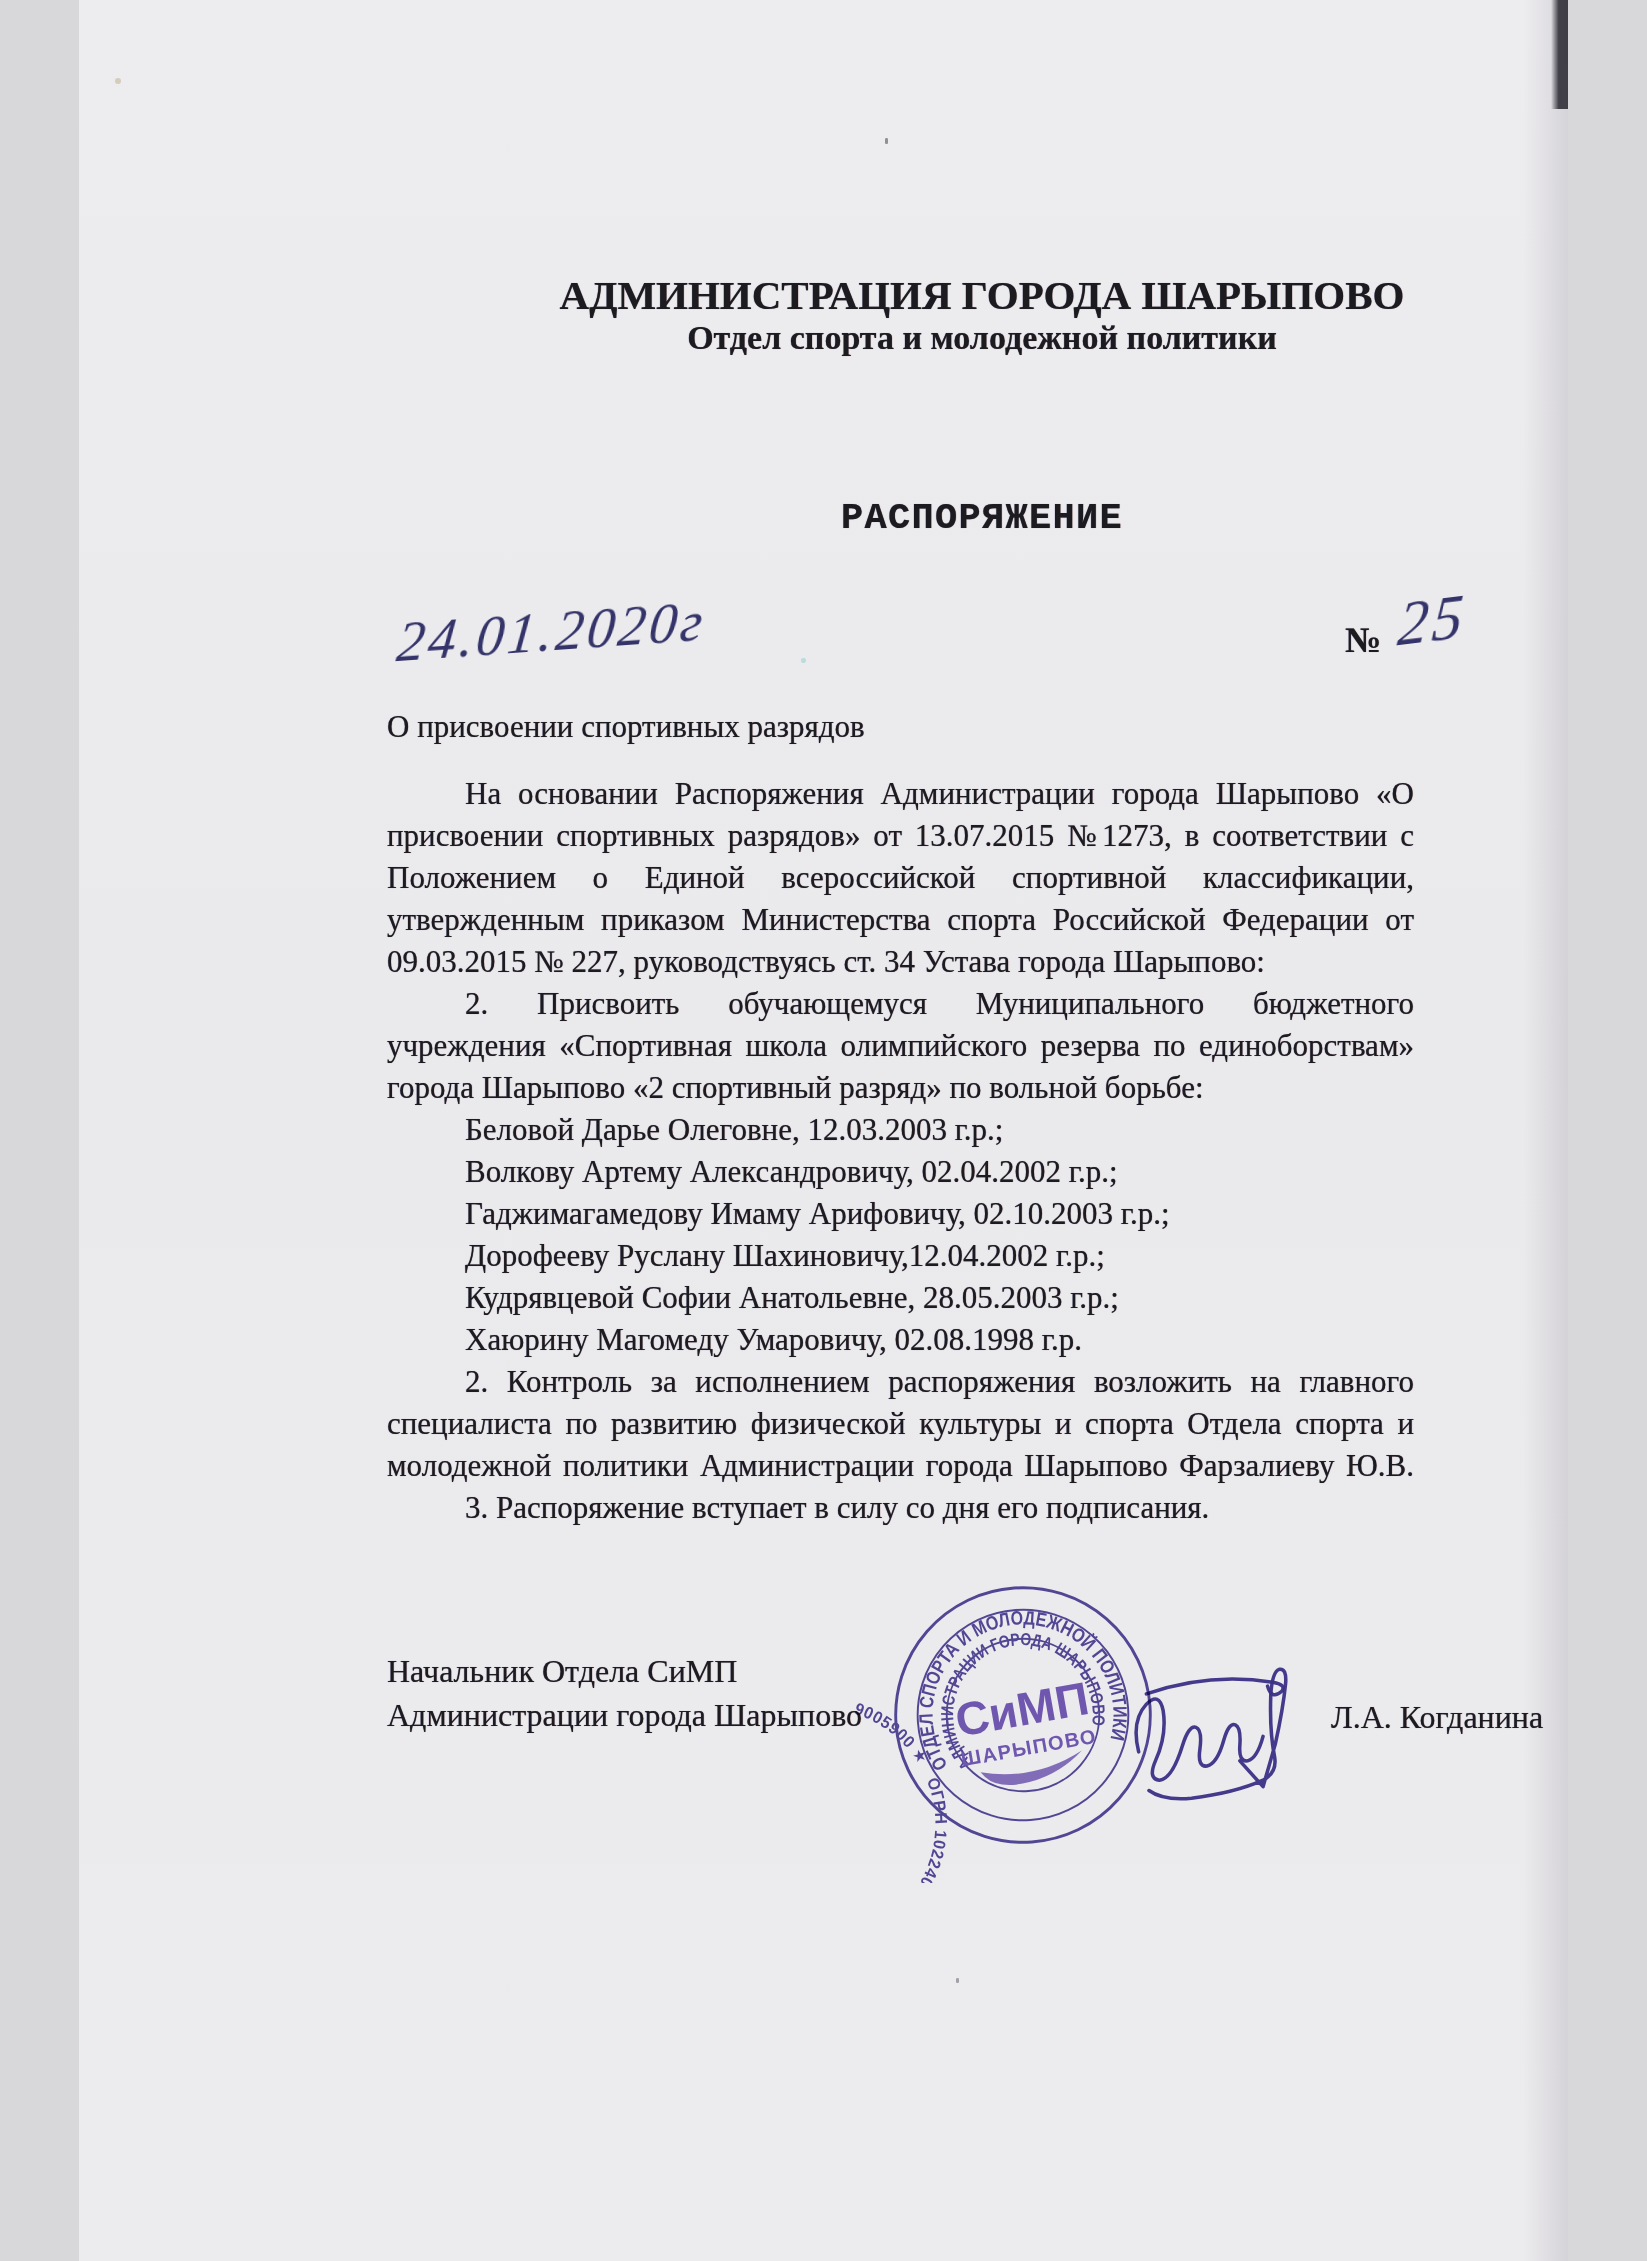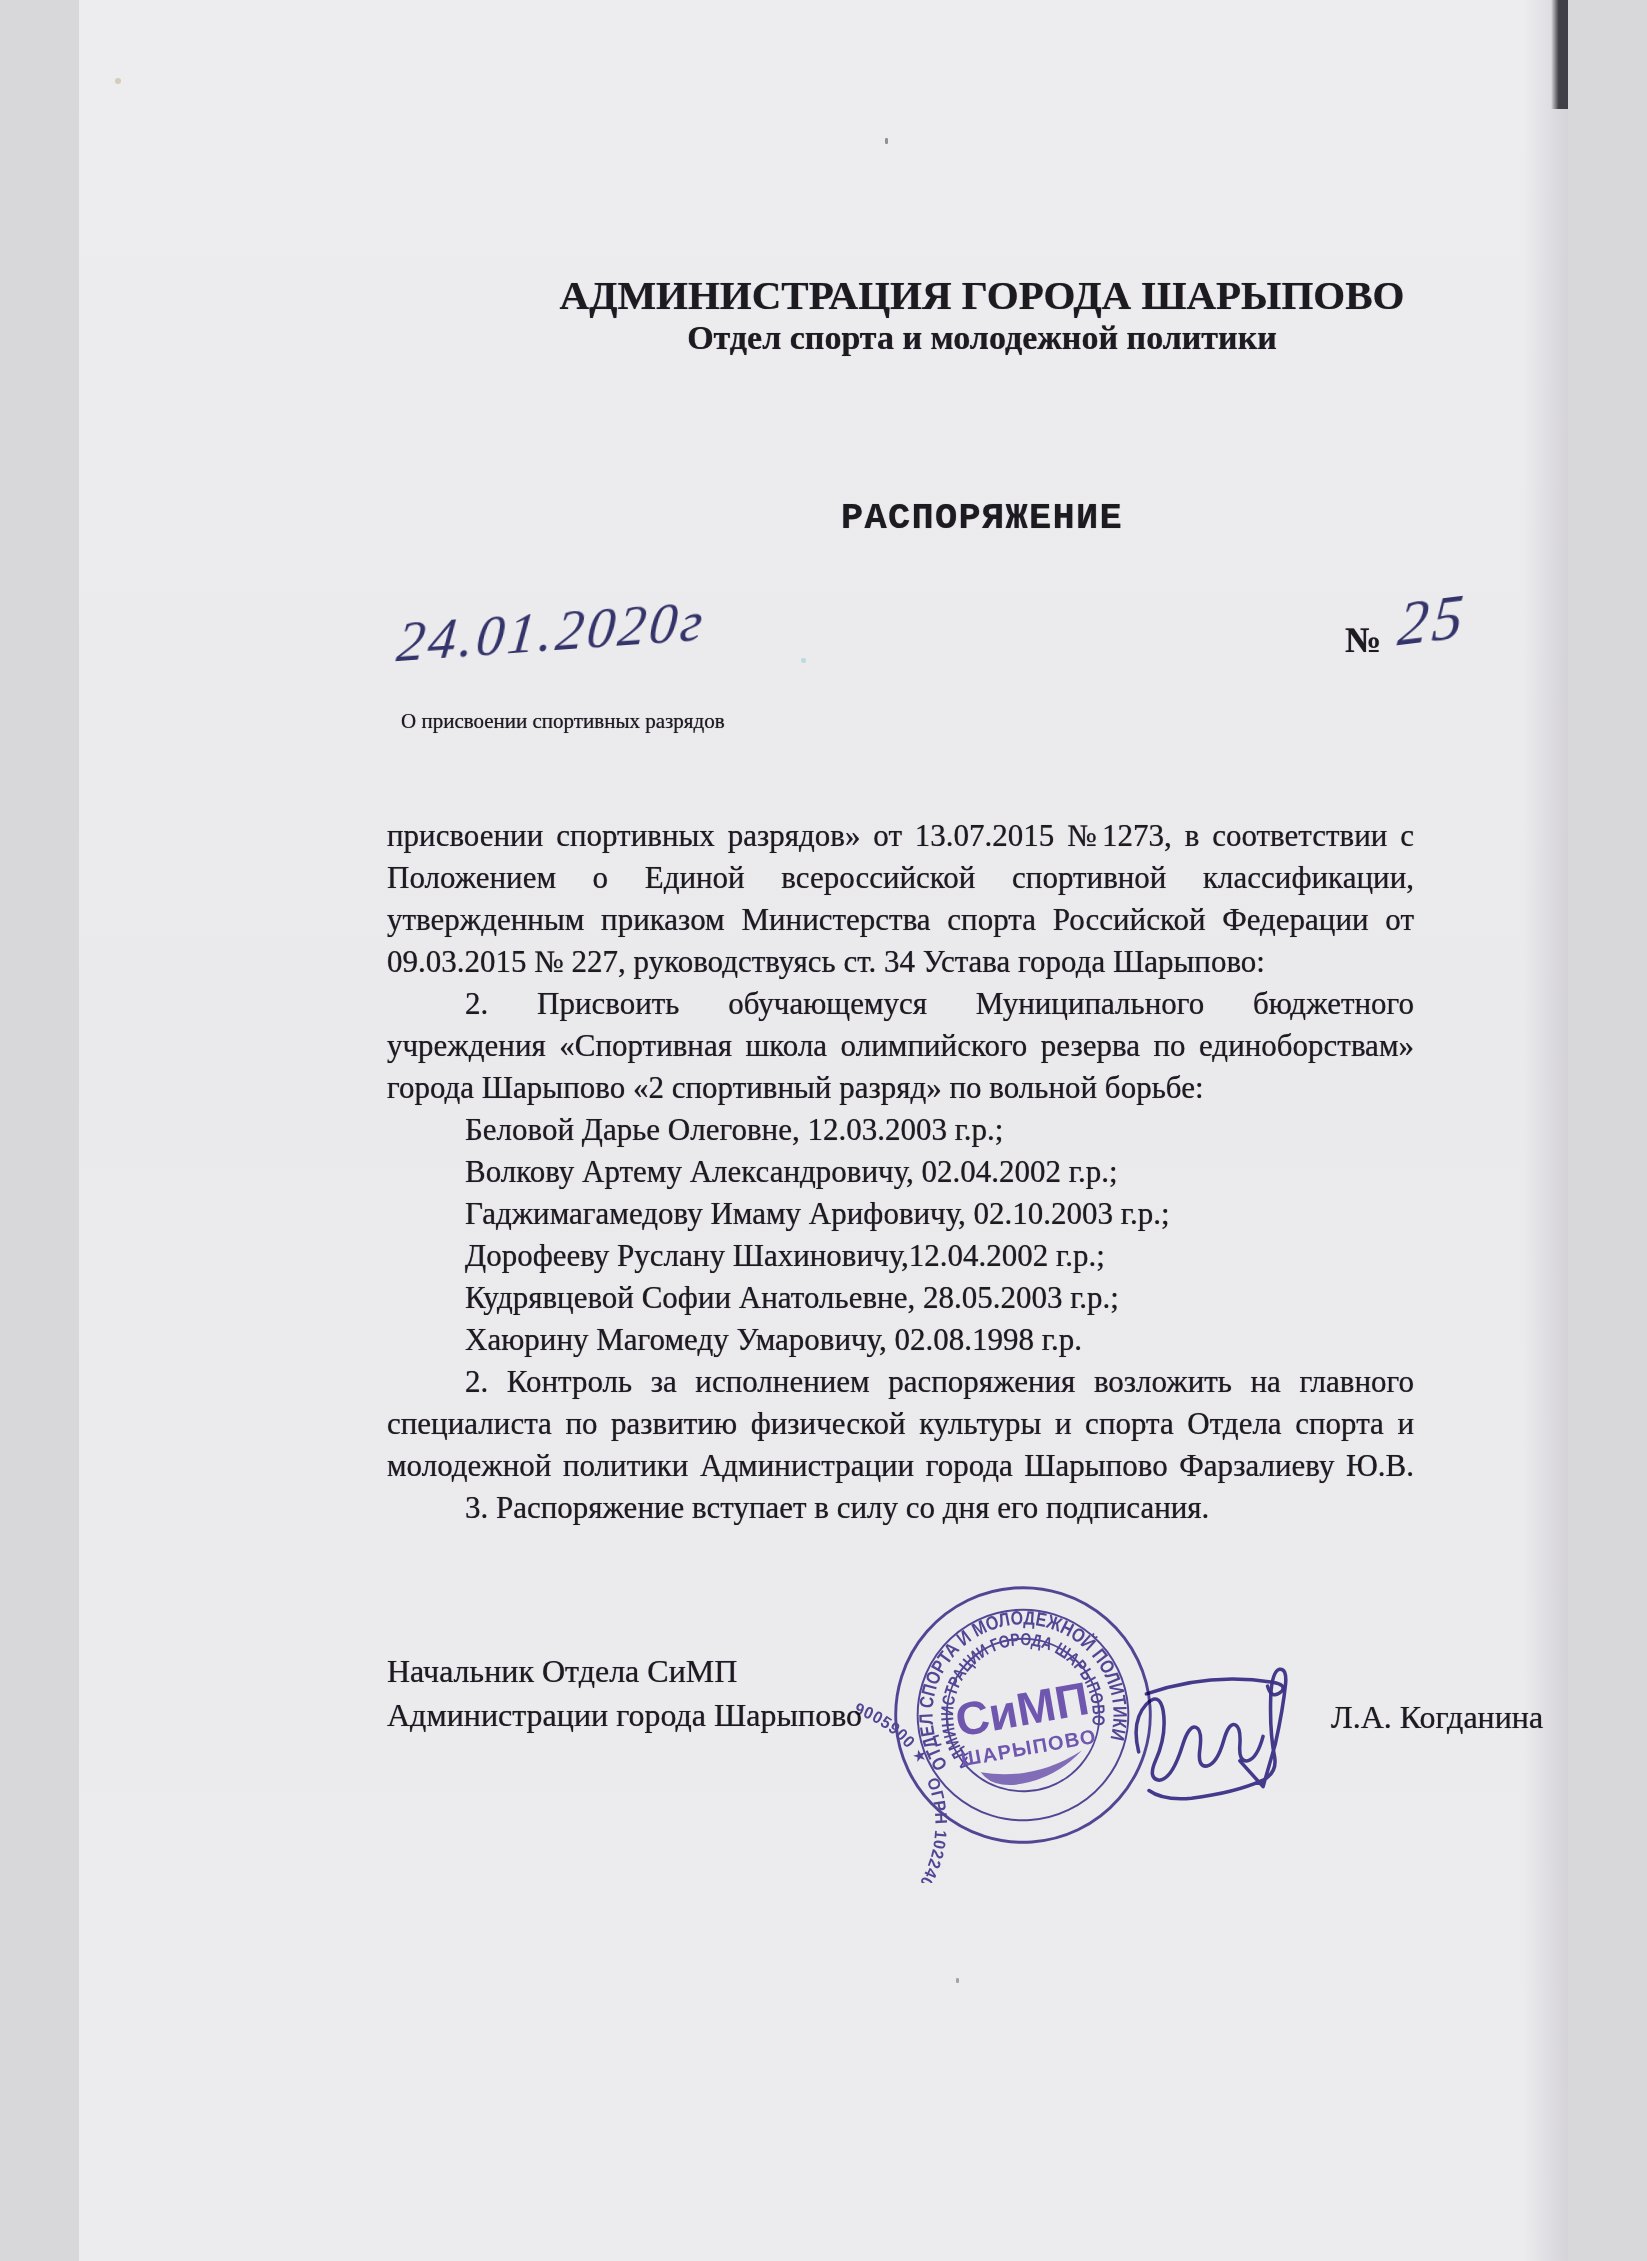--- a/index.html
+++ b/index.html
@@ -39,21 +39,21 @@
     font-style:italic;
     color:var(--hand,#34346a);
     filter:blur(0.3px);
   }
   .hand.date{left:318px;top:599px;font-size:56px;letter-spacing:3.2px;
     transform:rotate(-4deg) skewX(-10deg);}
   .hand.num{left:1319px;top:586px;font-size:61px;letter-spacing:3.9px;
     transform:rotate(-7deg) skewX(-12deg);}
   .num-label{position:absolute;left:1266px;top:619px;font-size:36px;font-weight:bold;}
 
-  .subject{position:absolute;left:322px;top:709px;font-size:21px;}
+  .subject{position:absolute;left:308px;top:709px;font-size:31px;}
 
   .bl{position:absolute;left:308px;width:1027px;font-size:31px;line-height:1.0;
       box-sizing:border-box;white-space:normal;}
   .bl.j{text-align:justify;text-align-last:justify;}
   .bl.ind{padding-left:78px;}
 
   .sig-line{position:absolute;left:308px;font-size:32px;}
   .sig-name{position:absolute;left:1252px;top:1699px;font-size:32px;}
 
   .stamp-svg{position:absolute;left:776px;top:1547px;mix-blend-mode:multiply;
@@ -90,20 +90,21 @@
   <div class="center-block org print" style="position:absolute;">АДМИНИСТРАЦИЯ ГОРОДА ШАРЫПОВО</div>
   <div class="center-block dept print" style="position:absolute;">Отдел спорта и молодежной политики</div>
   <div class="center-block doc-title print" style="position:absolute;font-family:Liberation Mono, monospace;">РАСПОРЯЖЕНИЕ</div>
 
   <div class="hand date">24.01.2020г</div>
   <div class="num-label print">№</div>
   <div class="hand num">25</div>
 
   <div class="subject print">О присвоении спортивных разрядов</div>
 
+  <div class="bl j ind print" style="top:778px">На основании Распоряжения Администрации города Шарыпово «О</div>
   <div class="bl j print" style="top:820px">присвоении спортивных разрядов» от 13.07.2015 №1273, в соответствии с</div>
   <div class="bl j print" style="top:862px">Положением о Единой всероссийской спортивной классификации,</div>
   <div class="bl j print" style="top:904px">утвержденным приказом Министерства спорта Российской Федерации от</div>
   <div class="bl print" style="top:946px">09.03.2015 № 227, руководствуясь ст. 34 Устава города Шарыпово:</div>
   <div class="bl j ind print" style="top:988px">2. Присвоить обучающемуся Муниципального бюджетного</div>
   <div class="bl j print" style="top:1030px">учреждения «Спортивная школа олимпийского резерва по единоборствам»</div>
   <div class="bl print" style="top:1072px">города Шарыпово «2 спортивный разряд» по вольной борьбе:</div>
   <div class="bl ind print" style="top:1114px">Беловой Дарье Олеговне, 12.03.2003 г.р.;</div>
   <div class="bl ind print" style="top:1156px">Волкову Артему Александровичу, 02.04.2002 г.р.;</div>
   <div class="bl ind print" style="top:1198px">Гаджимагамедову Имаму Арифовичу, 02.10.2003 г.р.;</div>

